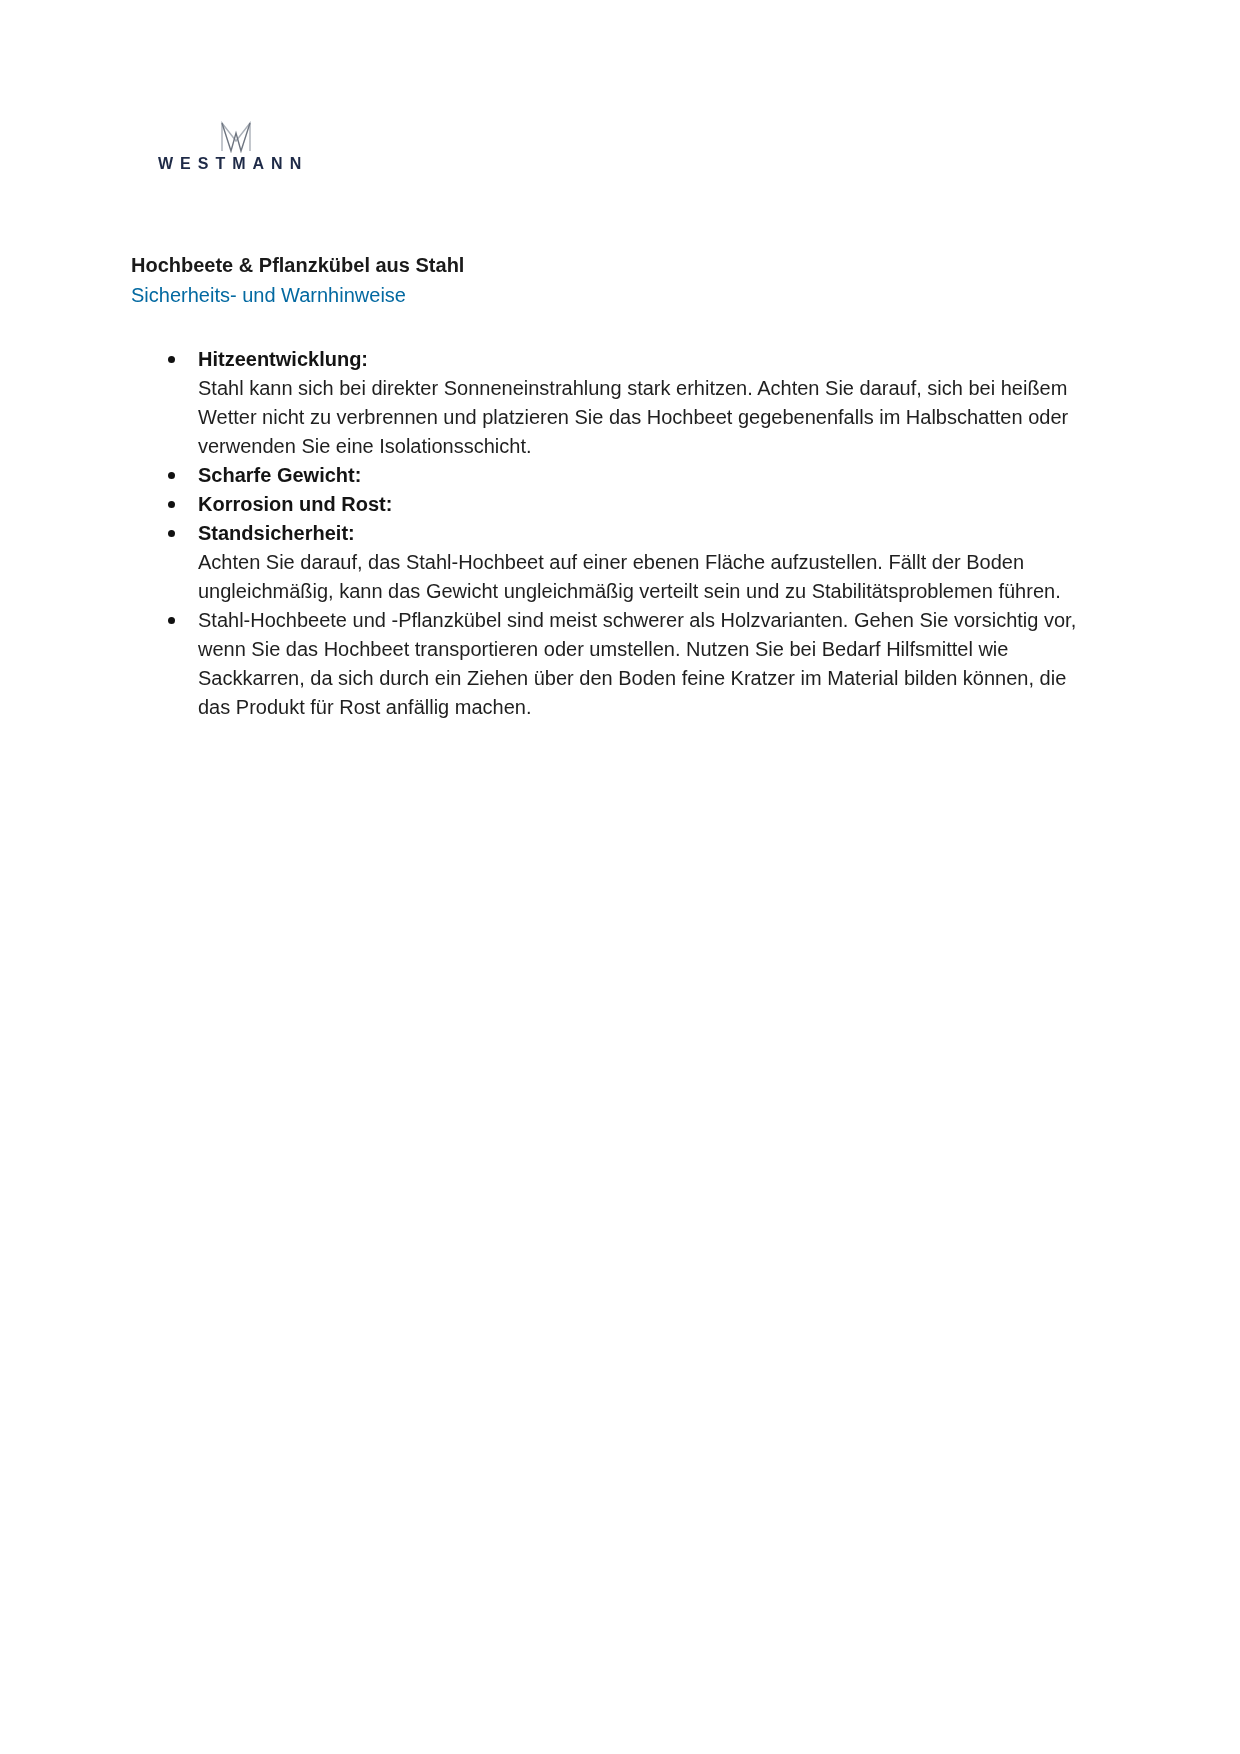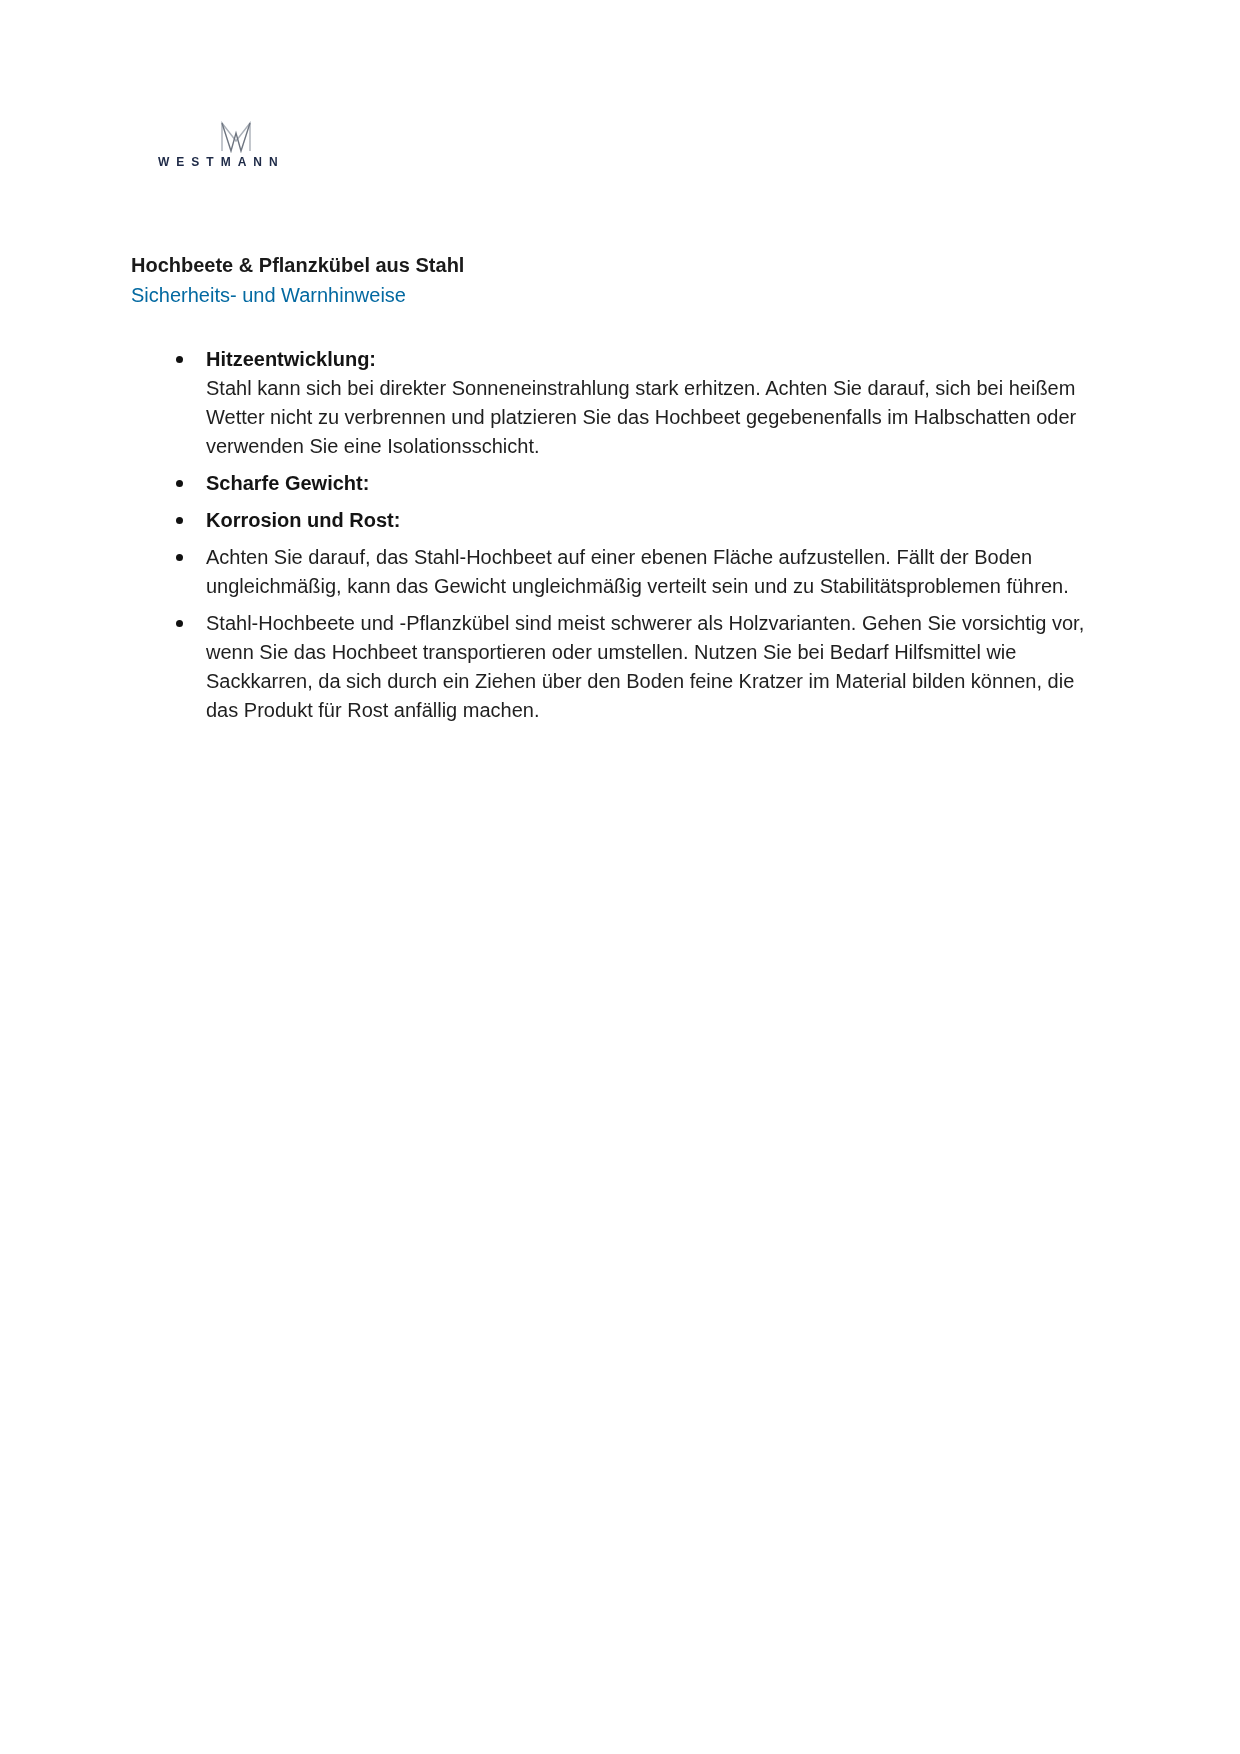--- a/index.html
+++ b/index.html
@@ -25,21 +25,21 @@
     width: 170px;
   }
   .logo .monogram {
     display: block;
     margin-left: 62px;
     width: 32px;
     height: 32px;
   }
   .logo .wordmark {
     margin-top: 2px;
-    font-size: 12px;
+    font-size: 16px;
     font-weight: 700;
     letter-spacing: 7px;
     color: #1e2a47;
     white-space: nowrap;
   }
 
   
   .content {
     position: absolute;
     left: 131px;
@@ -60,21 +60,21 @@
   }
 
   ul.warning-list {
     list-style: none;
     margin: 35px 0 0 0;
     padding: 0;
   }
   ul.warning-list > li {
     position: relative;
     padding-left: 67px;
-    margin: 8px;
+    margin: 0;
   }
   .bullet {
     position: absolute;
     left: 37px;
     top: 11px;
     width: 7px;
     height: 7px;
     border-radius: 50%;
     background: #111111;
   }
@@ -118,20 +118,21 @@
       <li>
         <span class="bullet"></span>
         <div class="item-heading">Scharfe Gewicht:</div>
       </li>
       <li>
         <span class="bullet"></span>
         <div class="item-heading">Korrosion und Rost:</div>
       </li>
       <li>
         <span class="bullet"></span>
+        <div class="item-heading">Standsicherheit:</div>
         <div class="item-body">Achten Sie darauf, das Stahl-Hochbeet auf einer ebenen Fläche aufzustellen. Fällt der Boden ungleichmäßig, kann das Gewicht ungleichmäßig verteilt sein und zu Stabilitätsproblemen führen.</div>
       </li>
       <li>
         <span class="bullet"></span>
         <div class="item-body">Stahl-Hochbeete und -Pflanzkübel sind meist schwerer als Holzvarianten. Gehen Sie vorsichtig vor, wenn Sie das Hochbeet transportieren oder umstellen. Nutzen Sie bei Bedarf Hilfsmittel wie Sackkarren, da sich durch ein Ziehen über den Boden feine Kratzer im Material bilden können, die das Produkt für Rost anfällig machen.</div>
       </li>
     </ul>
   </div>
 
 </div>

